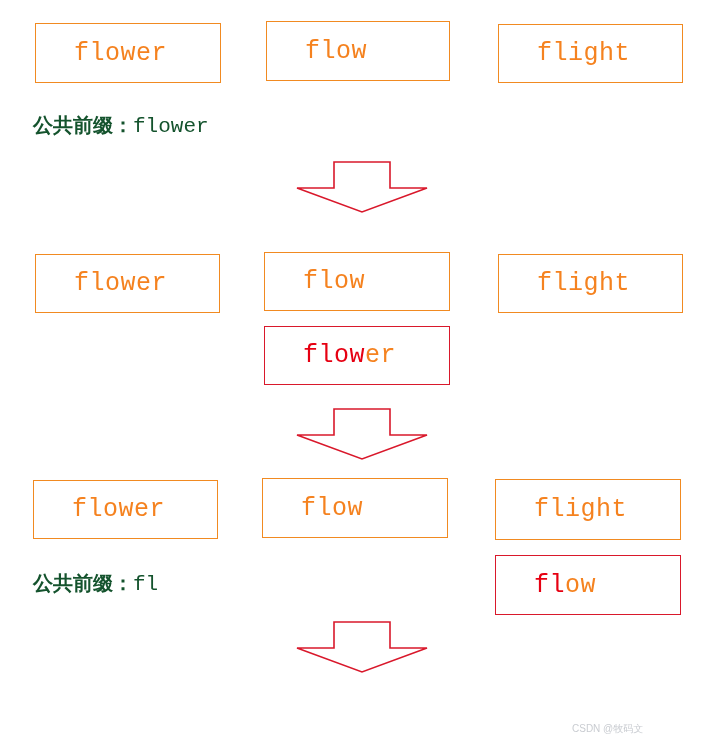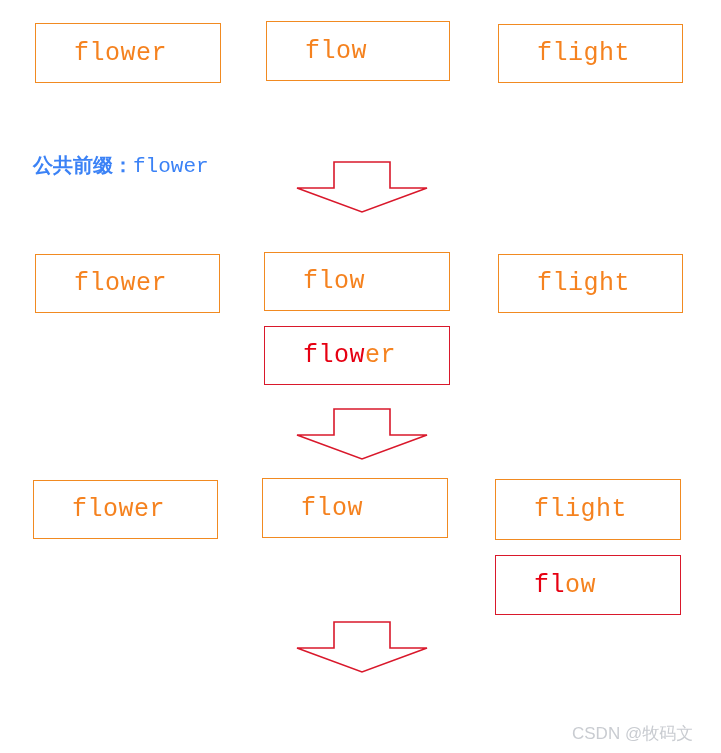--- a/index.html
+++ b/index.html
@@ -39,44 +39,43 @@
     white-space: pre;
     padding-left: 38px;
   }
   .wordtext .hl {
     color: #E60012;
   }
 
   
   .caption {
     position: absolute;
-    color: #3b82f6;
+    color: #14532d;
     font-family: "Liberation Sans", "DejaVu Sans", sans-serif;
     font-size: 20px;
     white-space: pre;
     font-weight: 600;
-    margin-top: 40px;
   }
   .caption .mono {
     font-family: "Liberation Mono", "DejaVu Sans Mono", monospace;
     font-weight: normal;
     font-size: 21px;
   }
 
   
   .arrow {
     position: absolute;
   }
 
   
   .watermark {
     position: absolute;
     color: #c9ccd1;
     font-family: "Liberation Sans", "DejaVu Sans", sans-serif;
-    font-size: 17px;
+    font-size: 10px;
     white-space: pre;
   }
 </style>
 </head>
 <body>
 
 <div id="canvas">
 
   <div class="wordbox" style="left:35px; top:23px; width:186px; height:60px;">
     <span class="wordtext"><span class="hl"></span><span>flower</span></span>
@@ -126,20 +125,21 @@
   </div>
 
   <div class="wordbox" style="left:262px; top:478px; width:186px; height:60px;">
     <span class="wordtext"><span class="hl"></span><span>flow</span></span>
   </div>
 
   <div class="wordbox" style="left:495px; top:479px; width:186px; height:61px;">
     <span class="wordtext"><span class="hl"></span><span>flight</span></span>
   </div>
 
+  <div class="caption" style="left:33px; top:570px;"><span>公共前缀：</span><span class="mono">fl</span></div>
 
   <div class="wordbox red" style="left:495px; top:555px; width:186px; height:60px;">
     <span class="wordtext"><span class="hl">fl</span><span>ow</span></span>
   </div>
 
   <div class="arrow" style="left:292px; top:620px; width:140px; height:55px;">
     <svg width="140" height="55" viewBox="0 0 140 55">
       <polygon points="42,2 98,2 98,28 135,28 70,52 5,28 42,28" fill="none" stroke="#D9182B" stroke-width="1.6"></polygon>
     </svg>
   </div>

